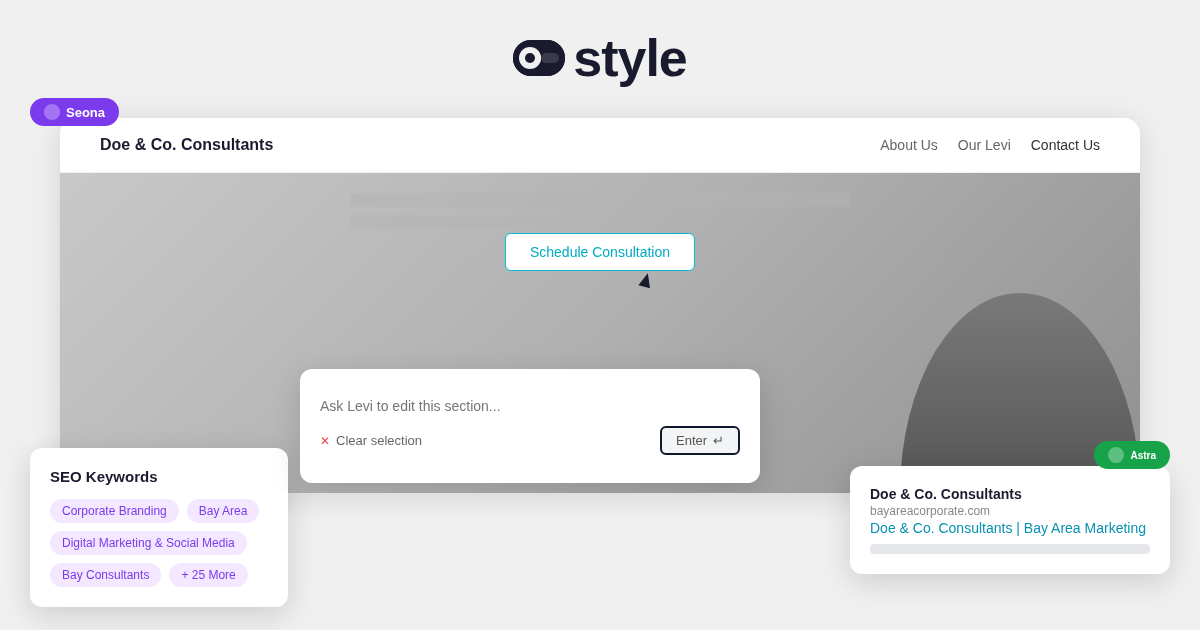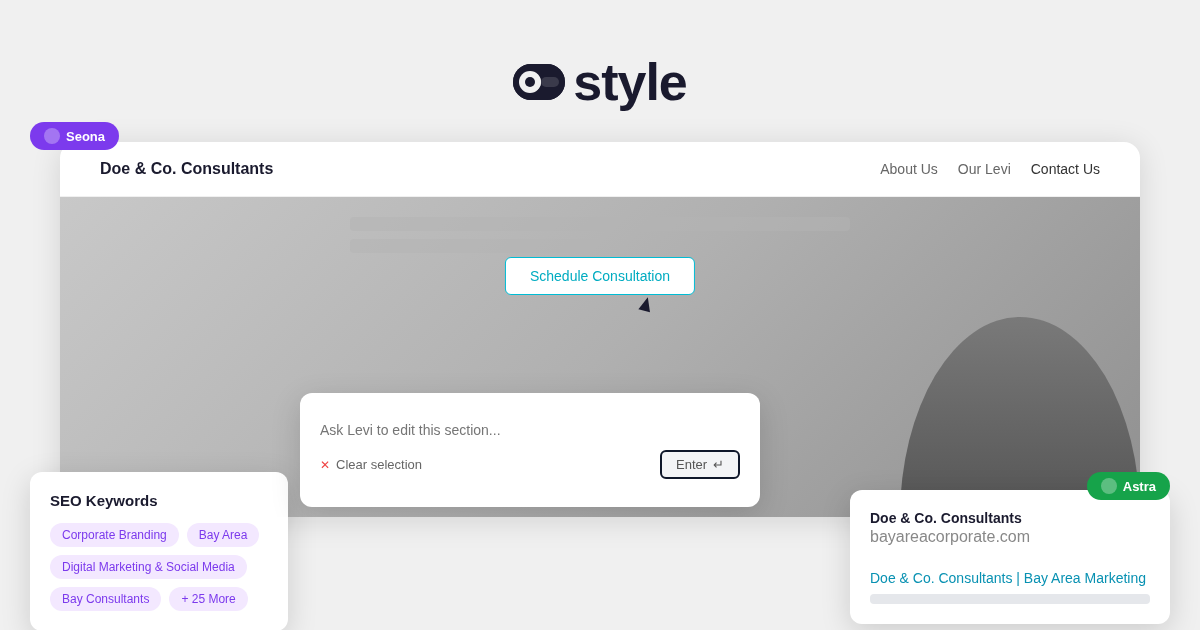--- a/index.html
+++ b/index.html
@@ -10,21 +10,21 @@
       font-family: -apple-system, BlinkMacSystemFont, 'Segoe UI', sans-serif;
       overflow: hidden;
       display: flex;
       flex-direction: column;
       align-items: center;
       justify-content: flex-start;
     }
 
     
     .logo-area {
-      margin-top: 52px;
+      margin-top: 28px;
       margin-bottom: 30px;
       display: flex;
       align-items: center;
       gap: 8px;
     }
     .logo-icon {
       width: 52px;
       height: 36px;
       background: #1a1a2e;
       border-radius: 50px;
@@ -182,27 +182,27 @@
       width: 16px;
       height: 16px;
       background: rgba(255,255,255,0.3);
       border-radius: 50%;
       display: inline-block;
     }
 
     
     .astra-badge {
       position: absolute;
-      top: 330px;
+      top: 323px;
       right: -30px;
       background: #16a34a;
       color: white;
       padding: 6px 14px;
       border-radius: 20px;
-      font-size: 13px;
+      font-size: 10px;
       font-weight: 600;
       display: flex;
       align-items: center;
       gap: 6px;
       z-index: 10;
     }
     .astra-badge .badge-icon {
       width: 16px;
       height: 16px;
       background: rgba(255,255,255,0.3);
@@ -282,23 +282,23 @@
       padding: 20px;
       z-index: 5;
     }
     .search-company {
       font-size: 14px;
       font-weight: 600;
       color: #1a1a2e;
       margin-bottom: 2px;
     }
     .search-url {
-      font-size: 16px;
+      font-size: 12px;
       color: #888;
-      margin-bottom: 24px;
+      margin-bottom: 2px;
     }
     .search-result-title {
       font-size: 14px;
       color: #0891b2;
       font-weight: 500;
       margin-bottom: 8px;
     }
     .search-result-bar {
       height: 10px;
       background: #e5e7eb;

